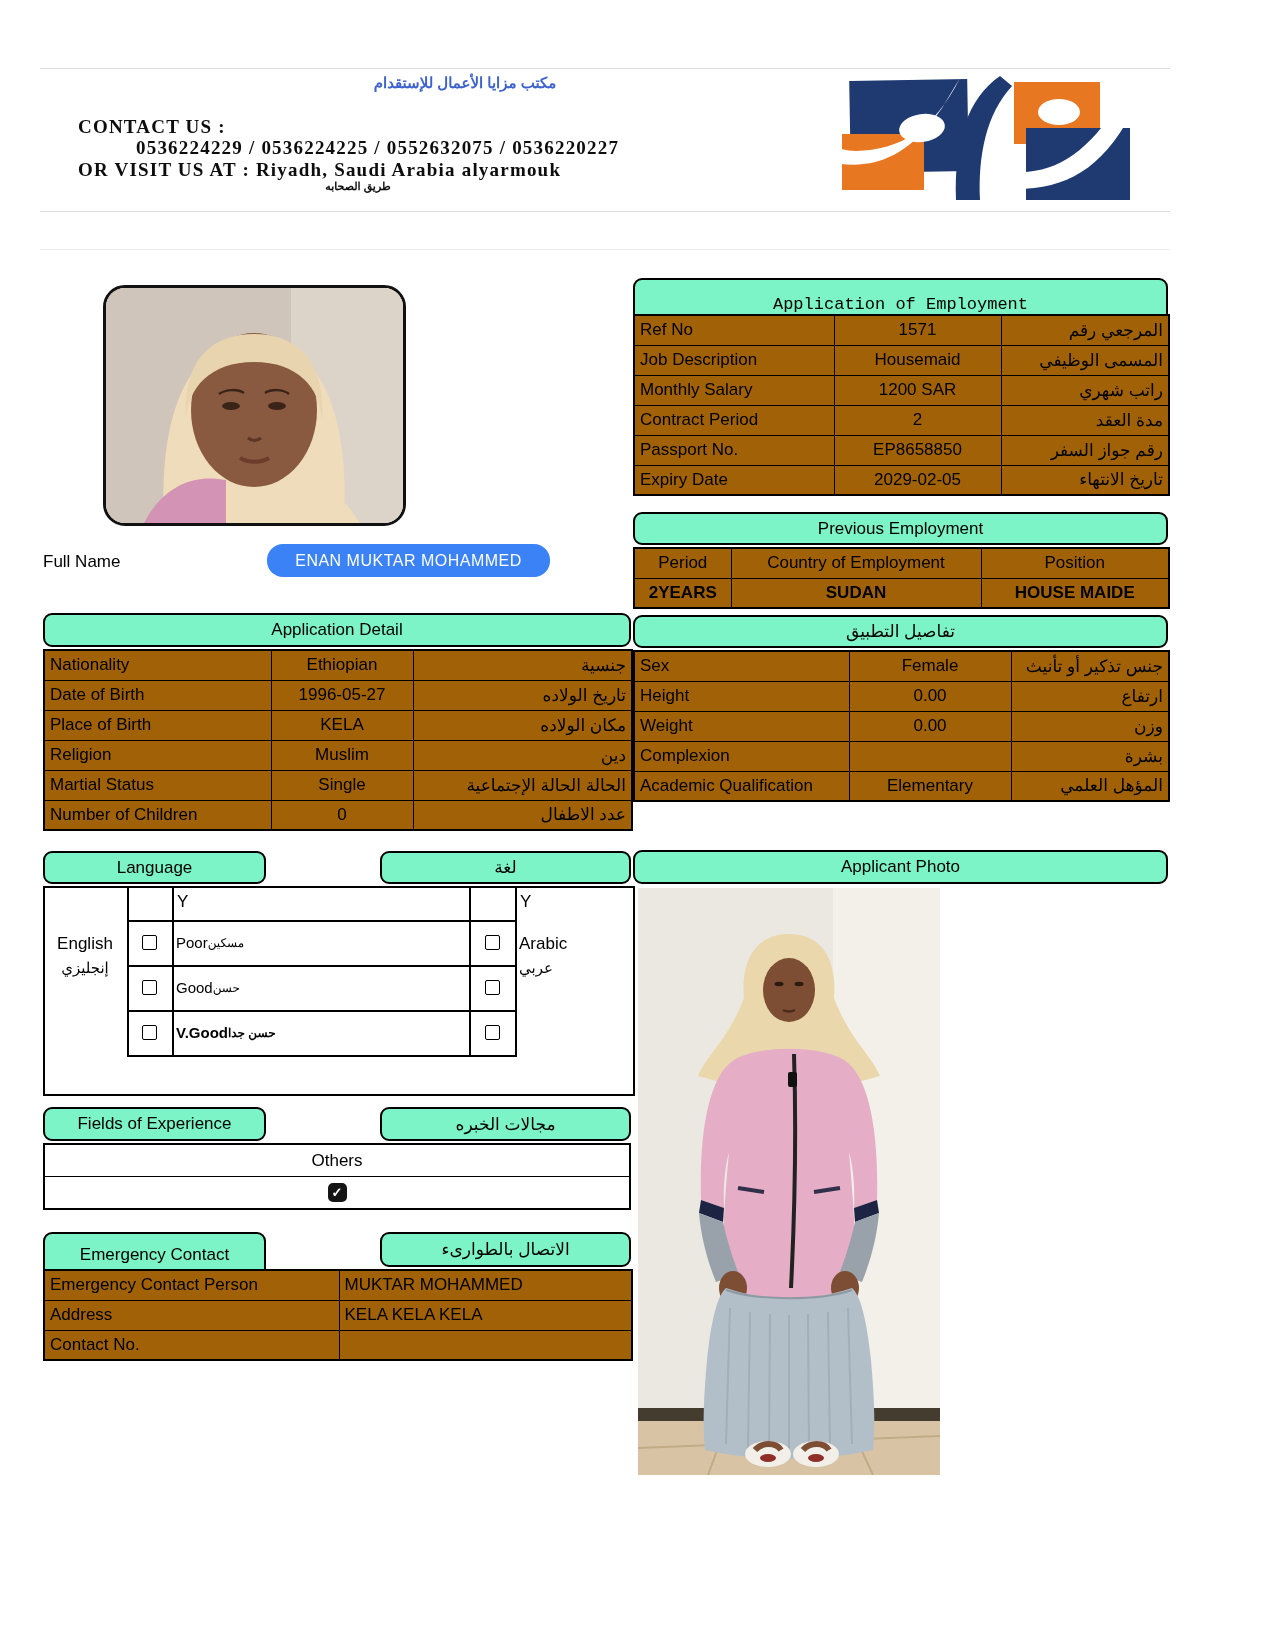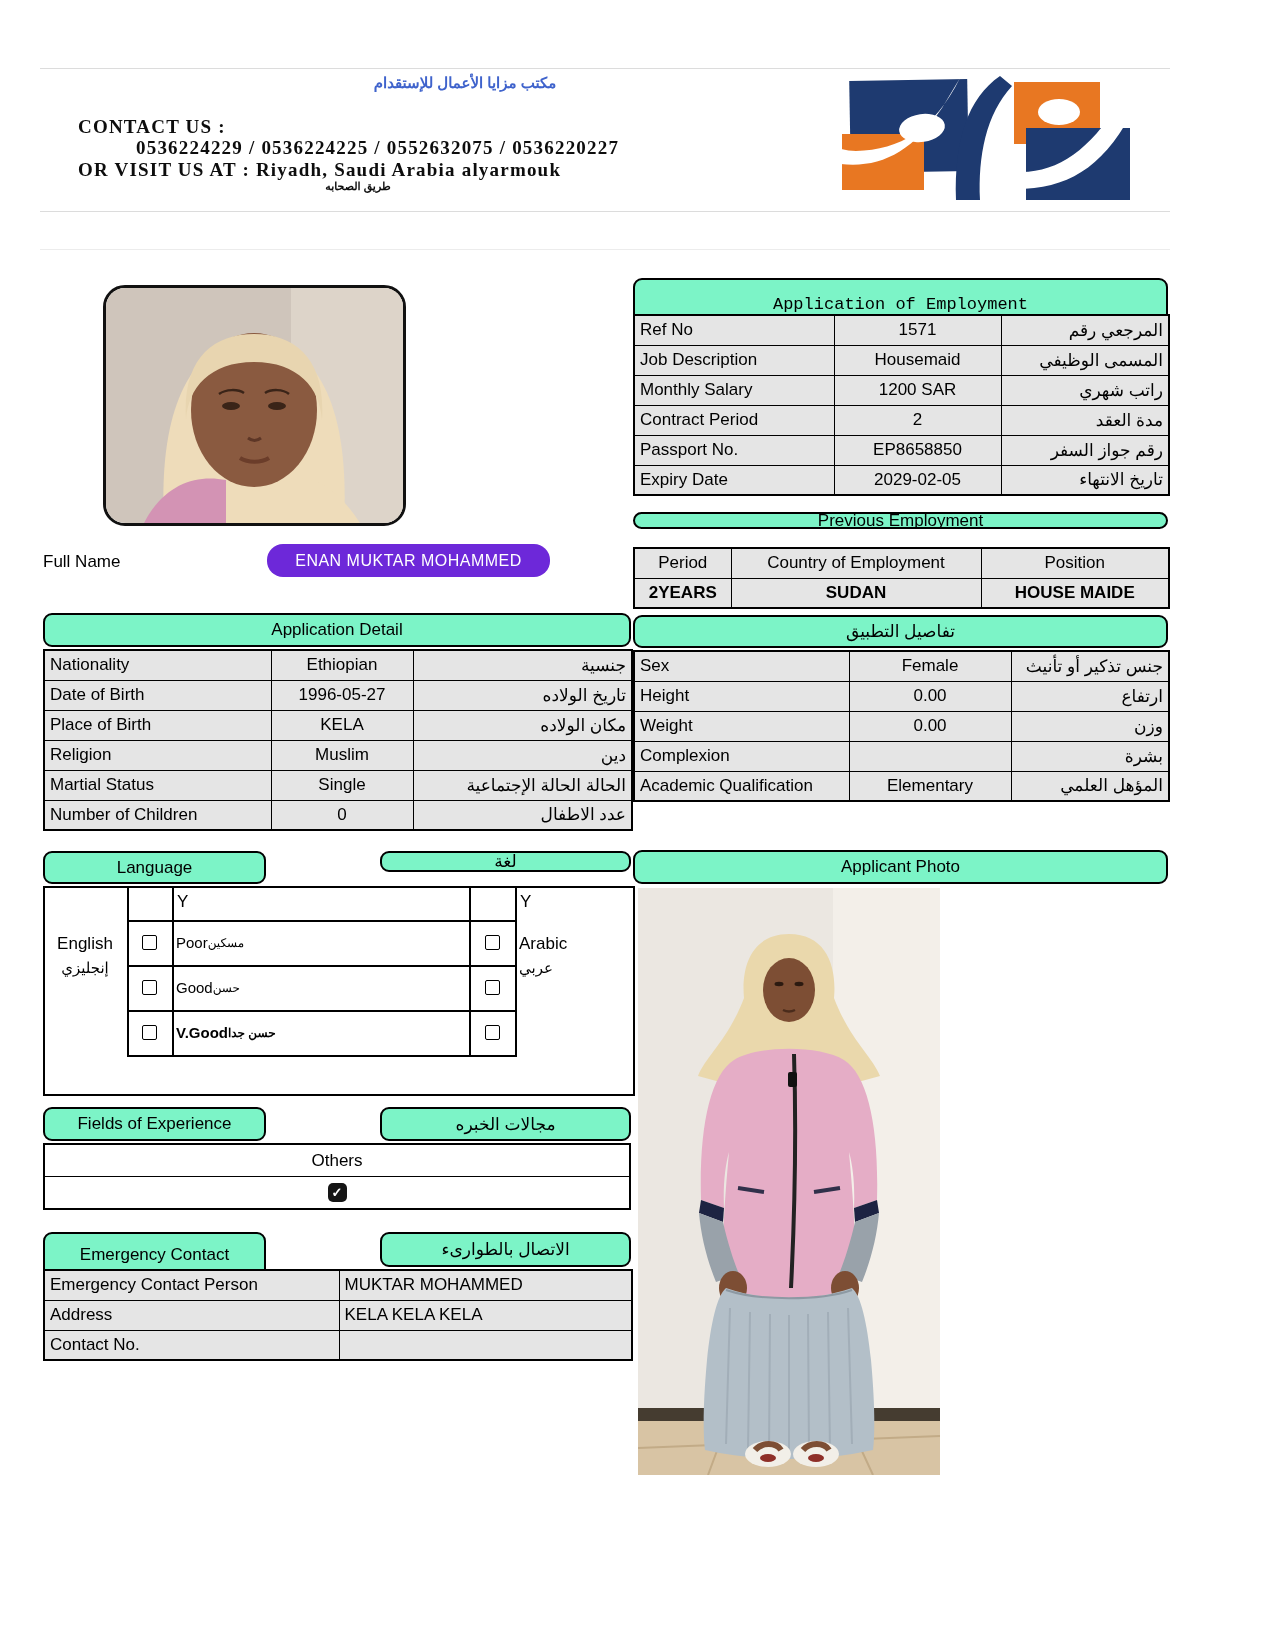--- a/index.html
+++ b/index.html
@@ -16,28 +16,28 @@
   .contact .ind{margin-left:58px;}
   .contact .ar-line{font-family:"Liberation Sans", sans-serif;font-size:11px;
       letter-spacing:0;text-align:center;width:560px;direction:rtl;}
   
   .ghdr{position:absolute;background:#7cf4c7;border:2px solid #000;border-radius:9px;
       display:flex;align-items:center;justify-content:center;font-size:17px;
       box-sizing:border-box;}
   .ghdr.rtl{direction:rtl;}
   
   table.tbl{border-collapse:collapse;position:absolute;table-layout:fixed;
-      border:2px solid #000;background:#e5e5e5;padding-left:40px;}
+      border:2px solid #000;background:#a16207;padding-left:40px;}
   .tbl td{border:1.5px solid #000;height:30px;padding:0 5px;font-size:17px;
       overflow:hidden;white-space:nowrap;box-sizing:border-box;}
   td.c{text-align:center;}
   td.ar{direction:rtl;text-align:right;}
   td.b{font-weight:bold;}
   
-  .name-pill{position:absolute;background:#6d28d9;border-radius:16px;color:#fff;
+  .name-pill{position:absolute;background:#3b82f6;border-radius:16px;color:#fff;
       display:flex;align-items:center;justify-content:center;font-size:16px;
       letter-spacing:.5px;}
   .plain-label{position:absolute;font-size:17px;}
   
   .headshot{position:absolute;border:3px solid #111;border-radius:22px;overflow:hidden;}
   .bodyphoto{position:absolute;overflow:hidden;}
   
   .lang-box{position:absolute;border:2px solid #000;background:#fff;}
   .lang-box .vl{position:absolute;width:1.5px;background:#000;top:0;}
   .lang-box .hl{position:absolute;height:1.5px;background:#000;}
@@ -141,21 +141,21 @@
         <td class="ar">رقم جواز السفر</td>
       </tr>
       <tr>
         <td>Expiry Date</td>
         <td class="c">2029-02-05</td>
         <td class="ar">تاريخ الانتهاء</td>
       </tr>
     </tbody>
   </table>
 
-  <div class="ghdr" style="left:633px;top:512px;width:535px;height:17px;">Previous Employment</div>
+  <div class="ghdr" style="left:633px;top:512px;width:535px;height:33px;">Previous Employment</div>
 
   <table class="tbl" style="left:633px;top:547px;width:535px;">
     <colgroup>
         <col style="width:97px">
         <col style="width:250px">
         <col style="width:188px">
       </colgroup>
     <tbody>
       <tr>
         <td class="c">Period</td>
@@ -243,21 +243,21 @@
       </tr>
       <tr>
         <td>Academic Qualification</td>
         <td class="c">Elementary</td>
         <td class="ar">المؤهل العلمي</td>
       </tr>
     </tbody>
   </table>
 
   <div class="ghdr" style="left:43px;top:851px;width:223px;height:33px;">Language</div>
-  <div class="ghdr rtl" style="left:380px;top:851px;width:251px;height:21px;">لغة</div>
+  <div class="ghdr rtl" style="left:380px;top:851px;width:251px;height:33px;">لغة</div>
 
   <div class="lang-box" style="left:43px;top:886px;width:588px;height:206px;">
 
     <div class="vl" style="left:82px;height:167px;"></div>
     <div class="vl" style="left:127px;height:167px;"></div>
     <div class="vl" style="left:424px;height:167px;"></div>
     <div class="vl" style="left:470px;height:167px;"></div>
     <div class="hl" style="left:82px;top:32px;width:389.5px;"></div>
     <div class="hl" style="left:82px;top:77px;width:389.5px;"></div>
     <div class="hl" style="left:82px;top:122px;width:389.5px;"></div>

